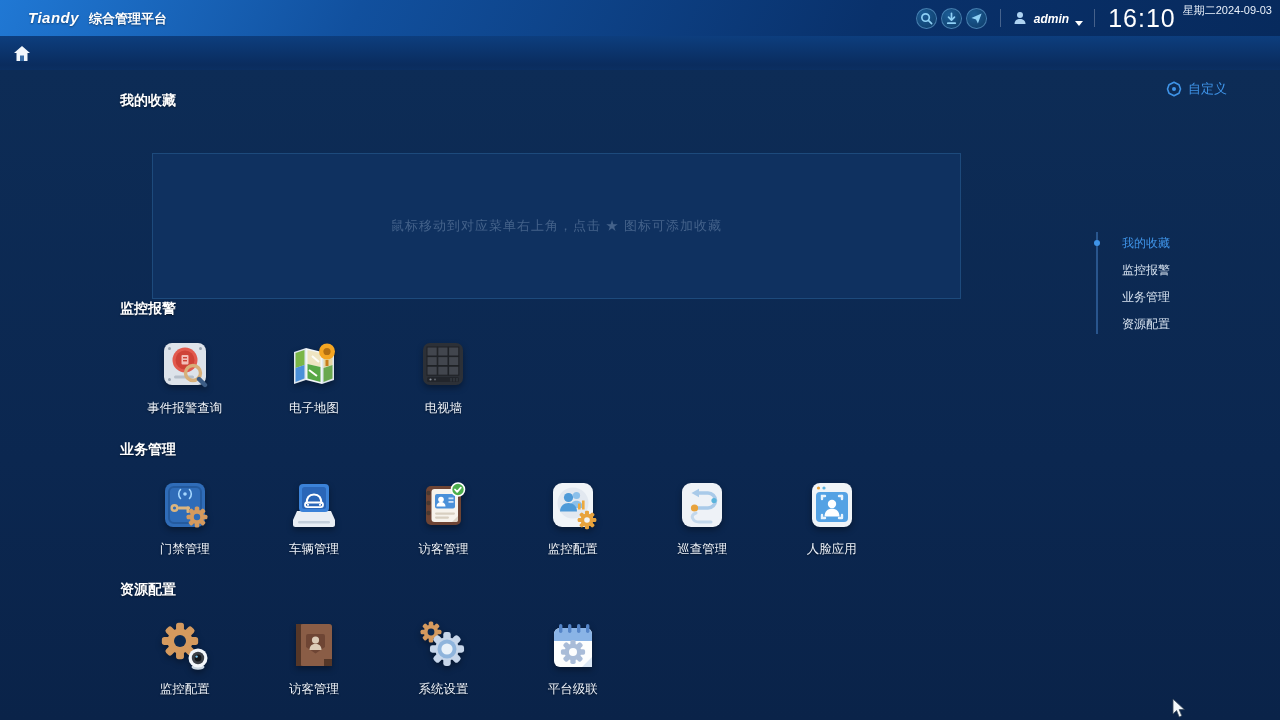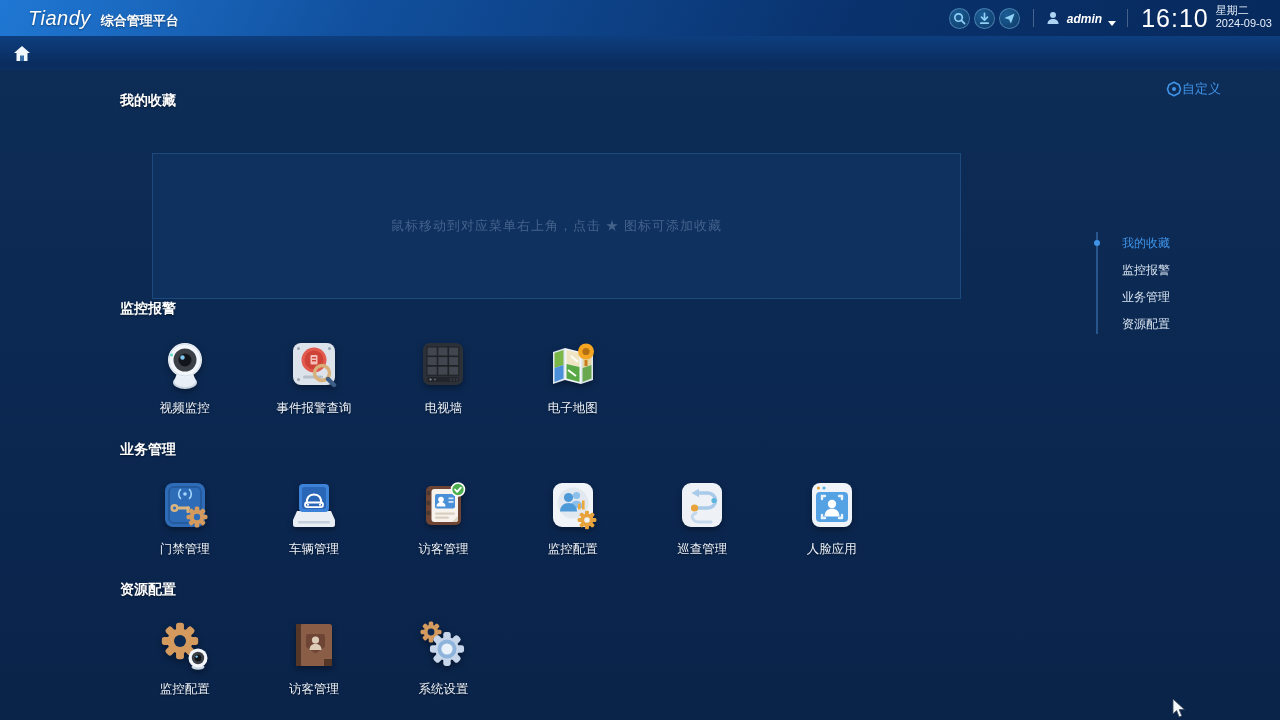--- a/index.html
+++ b/index.html
@@ -12,54 +12,54 @@
   }
 
   
   .header {
     position:absolute; top:0; left:0; width:1280px; height:36px;
     background:linear-gradient(115deg,#2078d4 0%,#11509e 28%,#09316b 68%,#072a5d 100%);
     display:flex; align-items:center; z-index:5;
   }
   .logo-wrap { display:flex; align-items:baseline; margin-left:28px; gap:10px; }
   .logo {
-    color:#fff; font-size:20px; font-weight:normal; font-style:italic;
+    color:#fff; font-size:15px; font-weight:bold; font-style:italic;
     letter-spacing:.5px; text-shadow:0 1px 2px rgba(0,0,0,.4);
   }
   .app-title { color:#fff; font-size:13px; font-weight:bold; text-shadow:0 1px 2px rgba(0,0,0,.4); }
   .hdr-right { position:absolute; right:8px; top:0; height:36px; display:flex; align-items:center; }
   .circle-btn {
     width:21px; height:21px; border-radius:50%; margin:0 2px;
     background:radial-gradient(circle at 35% 30%, #1c5d96, #0d3a66);
     border:1px solid rgba(130,190,240,.45);
     display:flex; align-items:center; justify-content:center; cursor:pointer;
   }
   .hdr-divider { width:1px; height:18px; background:rgba(255,255,255,.25); margin:0 11px; }
   .user-menu { display:flex; align-items:flex-end; gap:6px; cursor:pointer;font-style:italic; }
   .user-name { color:#fff; font-size:12px; font-weight:bold; }
   .clock { display:flex; align-items:flex-start; gap:7px; margin-left:2px; }
   .clock-time { color:#fff; font-size:25px; font-weight:400; letter-spacing:1px; }
-  .clock-date { display:flex; flex-direction:column; line-height:1.2; }
+  .clock-date { display:flex; flex-direction:row; line-height:1.2; }
   .clock-date span { color:#e9f1fb; font-size:11px; }
 
   
   .tabbar {
     position:absolute; top:36px; left:0; width:1280px; height:34px;
     background:linear-gradient(180deg,#0d3e7e 0%,#0a2c5e 85%,#0b2f62 100%);
     display:flex; align-items:center; z-index:4;
   }
   .home-tab { margin-left:8px; padding:4px 5px; cursor:pointer; display:flex; }
 
   
   .content { position:absolute; top:70px; left:0; width:1280px; height:650px;
     background:linear-gradient(180deg,#0d2c56 0%,#0b2750 60%,#0a2349 100%); }
 
   .customize {
     position:absolute; left:1166px; top:10px;
-    display:flex; align-items:center; cursor:pointer;
+    display:flex; align-items:center; gap:6px; cursor:pointer;
     color:#3f94e8; font-size:13px;
   }
 
   .sec-heading {
     position:absolute; left:120px; color:#fff; font-size:14px; font-weight:bold;
     text-shadow:0 1px 2px rgba(0,0,0,.5);
   }
 
   .fav-box {
     position:absolute; left:152px; top:83px; width:809px; height:146px;
@@ -181,51 +181,57 @@
     <div class="dot"></div>
     <div class="side-nav-item active" style="top:8px">我的收藏</div>
     <div class="side-nav-item" style="top:35px">监控报警</div>
     <div class="side-nav-item" style="top:62px">业务管理</div>
     <div class="side-nav-item" style="top:89px">资源配置</div>
   </div>
 
   <div class="sec-heading" style="top:230px">监控报警</div>
   <div class="app-row" style="top:266px">
 
-    <div class="app">
-      <svg class="app-ic" viewBox="0 0 56 56">
-        <ellipse cx="28" cy="46.5" rx="12" ry="6.5" fill="#c9d6e2"></ellipse>
-        <path d="M17 45 a11 6 0 0 0 22 0 L35 35 H21 Z" fill="#e7eef5"></path>
-        <circle cx="28" cy="24" r="17" fill="#f3f7fb"></circle>
-        <circle cx="28" cy="24" r="16" fill="none" stroke="#d4dee8" stroke-width="1"></circle>
-        <circle cx="28" cy="24" r="11.5" fill="#3b4047"></circle>
-        <circle cx="28" cy="24" r="6.5" fill="#121519"></circle>
-        <circle cx="25.5" cy="21.5" r="2.2" fill="#7ec8f0"></circle>
-        <circle cx="14.5" cy="19" r="1.4" fill="#54d8c6"></circle>
-      </svg>
-      <span class="app-label">视频监控</span>
-    </div>
 
     <div class="app">
       <svg class="app-ic" viewBox="0 0 56 56">
         <rect x="7" y="7" width="42" height="42" rx="8" fill="#dde3ea"></rect>
         <circle cx="12.5" cy="12.5" r="1.5" fill="#98a3b0"></circle>
           <circle cx="43.5" cy="12.5" r="1.5" fill="#98a3b0"></circle>
         <circle cx="12.5" cy="43.5" r="1.5" fill="#98a3b0"></circle>
           <circle cx="43.5" cy="43.5" r="1.5" fill="#98a3b0"></circle>
         <circle cx="28" cy="24" r="12.5" fill="#e25a4e"></circle>
         <circle cx="28" cy="24" r="9.5" fill="#cf4237"></circle>
         <rect x="24.5" y="19" width="7" height="9.5" rx="1" fill="#f3beb8"></rect>
         <rect x="26" y="21" width="4" height="1.4" fill="#cf4237"></rect>
         <rect x="26" y="24" width="4" height="1.4" fill="#cf4237"></rect>
         <rect x="17" y="39.5" width="20" height="3" rx="1.5" fill="#b6bfca"></rect>
         <circle cx="36" cy="37" r="7.5" fill="none" stroke="#d8b07a" stroke-width="3.4"></circle>
         <line x1="42" y1="43" x2="48" y2="49" stroke="#3c5d86" stroke-width="4.4" stroke-linecap="round"></line>
       </svg>
       <span class="app-label">事件报警查询</span>
+    </div>
+
+    <div class="app">
+      <svg class="app-ic" viewBox="0 0 56 56">
+        <path d="M8 16 L20 12 L20 44 L8 48 Z" fill="#dfe7ee"></path>
+        <path d="M20 12 L36 16 L36 48 L20 44 Z" fill="#f2f6f9"></path>
+        <path d="M36 16 L48 12 L48 44 L36 48 Z" fill="#dfe7ee"></path>
+        <path d="M9.5 17 L18.5 14 V29 L9.5 32 Z" fill="#7ab648"></path>
+        <path d="M9.5 32 L18.5 29 V42.5 L9.5 46 Z" fill="#4a90d9"></path>
+        <path d="M21.5 14 L34.5 17 V31 L21.5 28 Z" fill="#efe5c2"></path>
+        <path d="M21.5 28 L34.5 31 V46 L21.5 42.5 Z" fill="#58a846"></path>
+        <path d="M37.5 17 L46.5 14 V29 L37.5 32 Z" fill="#e4d5a4"></path>
+        <path d="M37.5 32 L46.5 29 V42.5 L37.5 46 Z" fill="#6aa84f"></path>
+        <path d="M26 20 L33 26 M23 34 L31 40" stroke="#fdfdf8" stroke-width="2"></path>
+        <path d="M41 24 L41 30" stroke="#c87d1a" stroke-width="3"></path>
+        <circle cx="41" cy="15.5" r="8" fill="#f5a623"></circle>
+        <circle cx="41" cy="15.5" r="3.6" fill="#b36f12"></circle>
+      </svg>
+      <span class="app-label">电子地图</span>
     </div>
 
     <div class="app">
       <svg class="app-ic" viewBox="0 0 56 56">
         <rect x="8" y="7" width="40" height="42" rx="7" fill="#2c3037"></rect>
         <g fill="#42464e" stroke="#1e2126" stroke-width="1">
           <rect x="12" y="11" width="10.2" height="9"></rect>
             <rect x="22.8" y="11" width="10.2" height="9"></rect>
             <rect x="33.6" y="11" width="10.2" height="9"></rect>
           <rect x="12" y="20.6" width="10.2" height="9"></rect>
@@ -240,39 +246,20 @@
         <circle cx="20" cy="43.5" r="1.1" fill="#5a5f66"></circle>
         <g stroke="#3a3e45" stroke-width="1.2">
             <line x1="36" y1="42" x2="36" y2="45.5"></line>
             <line x1="39" y1="42" x2="39" y2="45.5"></line>
             <line x1="42" y1="42" x2="42" y2="45.5"></line>
           </g>
       </svg>
       <span class="app-label">电视墙</span>
     </div>
 
-    <div class="app">
-      <svg class="app-ic" viewBox="0 0 56 56">
-        <path d="M8 16 L20 12 L20 44 L8 48 Z" fill="#dfe7ee"></path>
-        <path d="M20 12 L36 16 L36 48 L20 44 Z" fill="#f2f6f9"></path>
-        <path d="M36 16 L48 12 L48 44 L36 48 Z" fill="#dfe7ee"></path>
-        <path d="M9.5 17 L18.5 14 V29 L9.5 32 Z" fill="#7ab648"></path>
-        <path d="M9.5 32 L18.5 29 V42.5 L9.5 46 Z" fill="#4a90d9"></path>
-        <path d="M21.5 14 L34.5 17 V31 L21.5 28 Z" fill="#efe5c2"></path>
-        <path d="M21.5 28 L34.5 31 V46 L21.5 42.5 Z" fill="#58a846"></path>
-        <path d="M37.5 17 L46.5 14 V29 L37.5 32 Z" fill="#e4d5a4"></path>
-        <path d="M37.5 32 L46.5 29 V42.5 L37.5 46 Z" fill="#6aa84f"></path>
-        <path d="M26 20 L33 26 M23 34 L31 40" stroke="#fdfdf8" stroke-width="2"></path>
-        <path d="M41 24 L41 30" stroke="#c87d1a" stroke-width="3"></path>
-        <circle cx="41" cy="15.5" r="8" fill="#f5a623"></circle>
-        <circle cx="41" cy="15.5" r="3.6" fill="#b36f12"></circle>
-      </svg>
-      <span class="app-label">电子地图</span>
-    </div>
-
   </div>
 
   <div class="sec-heading" style="top:371px">业务管理</div>
   <div class="app-row" style="top:407px">
 
     <div class="app">
       <svg class="app-ic" viewBox="0 0 56 56">
         <rect x="8" y="6" width="40" height="44" rx="8" fill="#2f6cb8"></rect>
         <rect x="12" y="10" width="32" height="36" rx="5" fill="none" stroke="#245a9e" stroke-width="2"></rect>
         <circle cx="28" cy="17" r="1.8" fill="#a6d8ff"></circle>
@@ -407,18 +394,34 @@
       <svg class="app-ic" viewBox="0 0 56 56">
         <use href="#gear8" fill="#d59a5e" transform="translate(16,15) scale(0.95)"></use>
         <circle cx="16" cy="15" r="3.4" fill="#0c2a52"></circle>
         <use href="#gear8" fill="#c7d6ea" transform="translate(32,32) scale(1.55)"></use>
         <circle cx="32" cy="32" r="9.5" fill="#8fb4dc"></circle>
         <circle cx="32" cy="32" r="5.6" fill="#e9f1f9"></circle>
       </svg>
       <span class="app-label">系统设置</span>
     </div>
 
+    <div class="app">
+      <svg class="app-ic" viewBox="0 0 56 56">
+        <rect x="9" y="11" width="38" height="39" rx="6" fill="#fdfefe"></rect>
+        <path d="M9 17 a6 6 0 0 1 6 -6 h26 a6 6 0 0 1 6 6 v7 H9 Z" fill="#8ab4e6"></path>
+        <g fill="#5585c8">
+            <rect x="14" y="7" width="3.4" height="9" rx="1.7"></rect>
+            <rect x="23" y="7" width="3.4" height="9" rx="1.7"></rect>
+            <rect x="32" y="7" width="3.4" height="9" rx="1.7"></rect>
+            <rect x="41" y="7" width="3.4" height="9" rx="1.7"></rect>
+          </g>
+        <path d="M47 50 H37 L47 40 Z" fill="#dbe7f4"></path>
+        <use href="#gear8" fill="#a9bcd8" transform="translate(28,35) scale(1.1)"></use>
+        <circle cx="28" cy="35" r="4" fill="#fdfefe"></circle>
+      </svg>
+      <span class="app-label">平台级联</span>
+    </div>
   </div>
 
   <svg class="cursor" width="15" height="21" viewBox="0 0 15 21">
     <path d="M1 1 L1 16 L4.6 12.6 L7.2 19 L9.8 17.8 L7.2 11.6 L12.4 11.6 Z" fill="#f4f7fa" stroke="#3a4a5c" stroke-width="0.8"></path>
   </svg>
 </div>
 
 </body></html>

